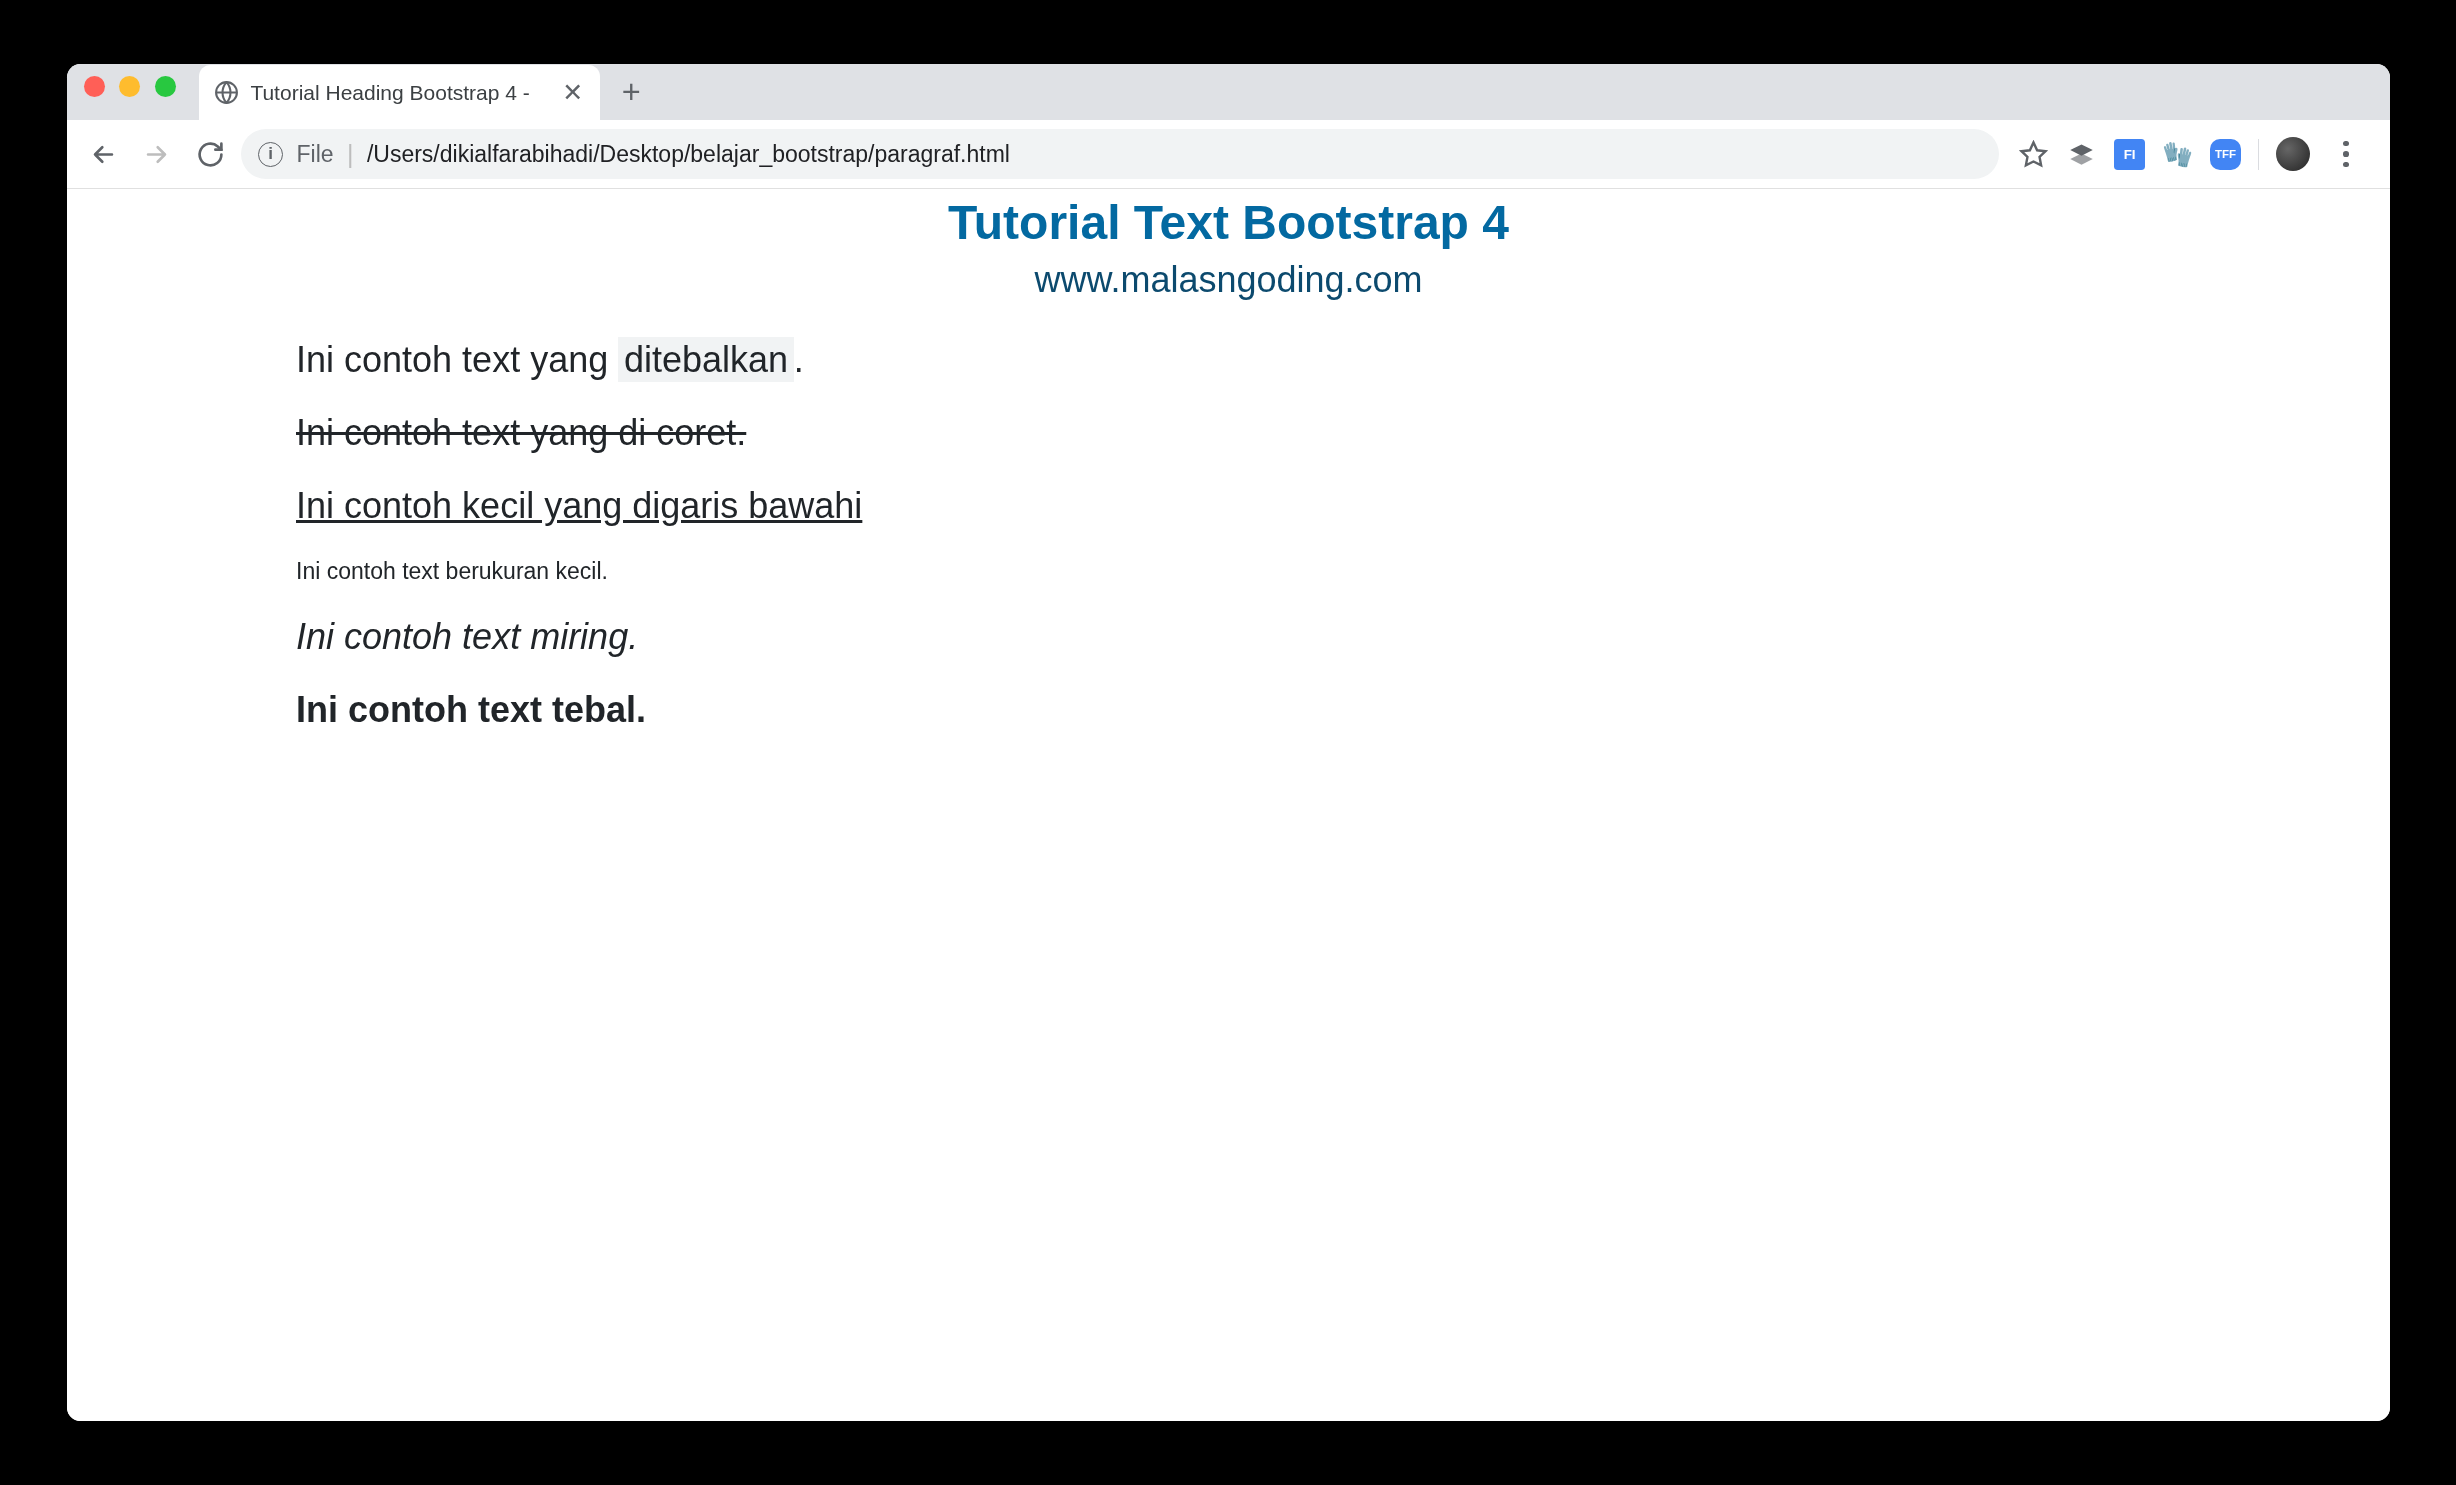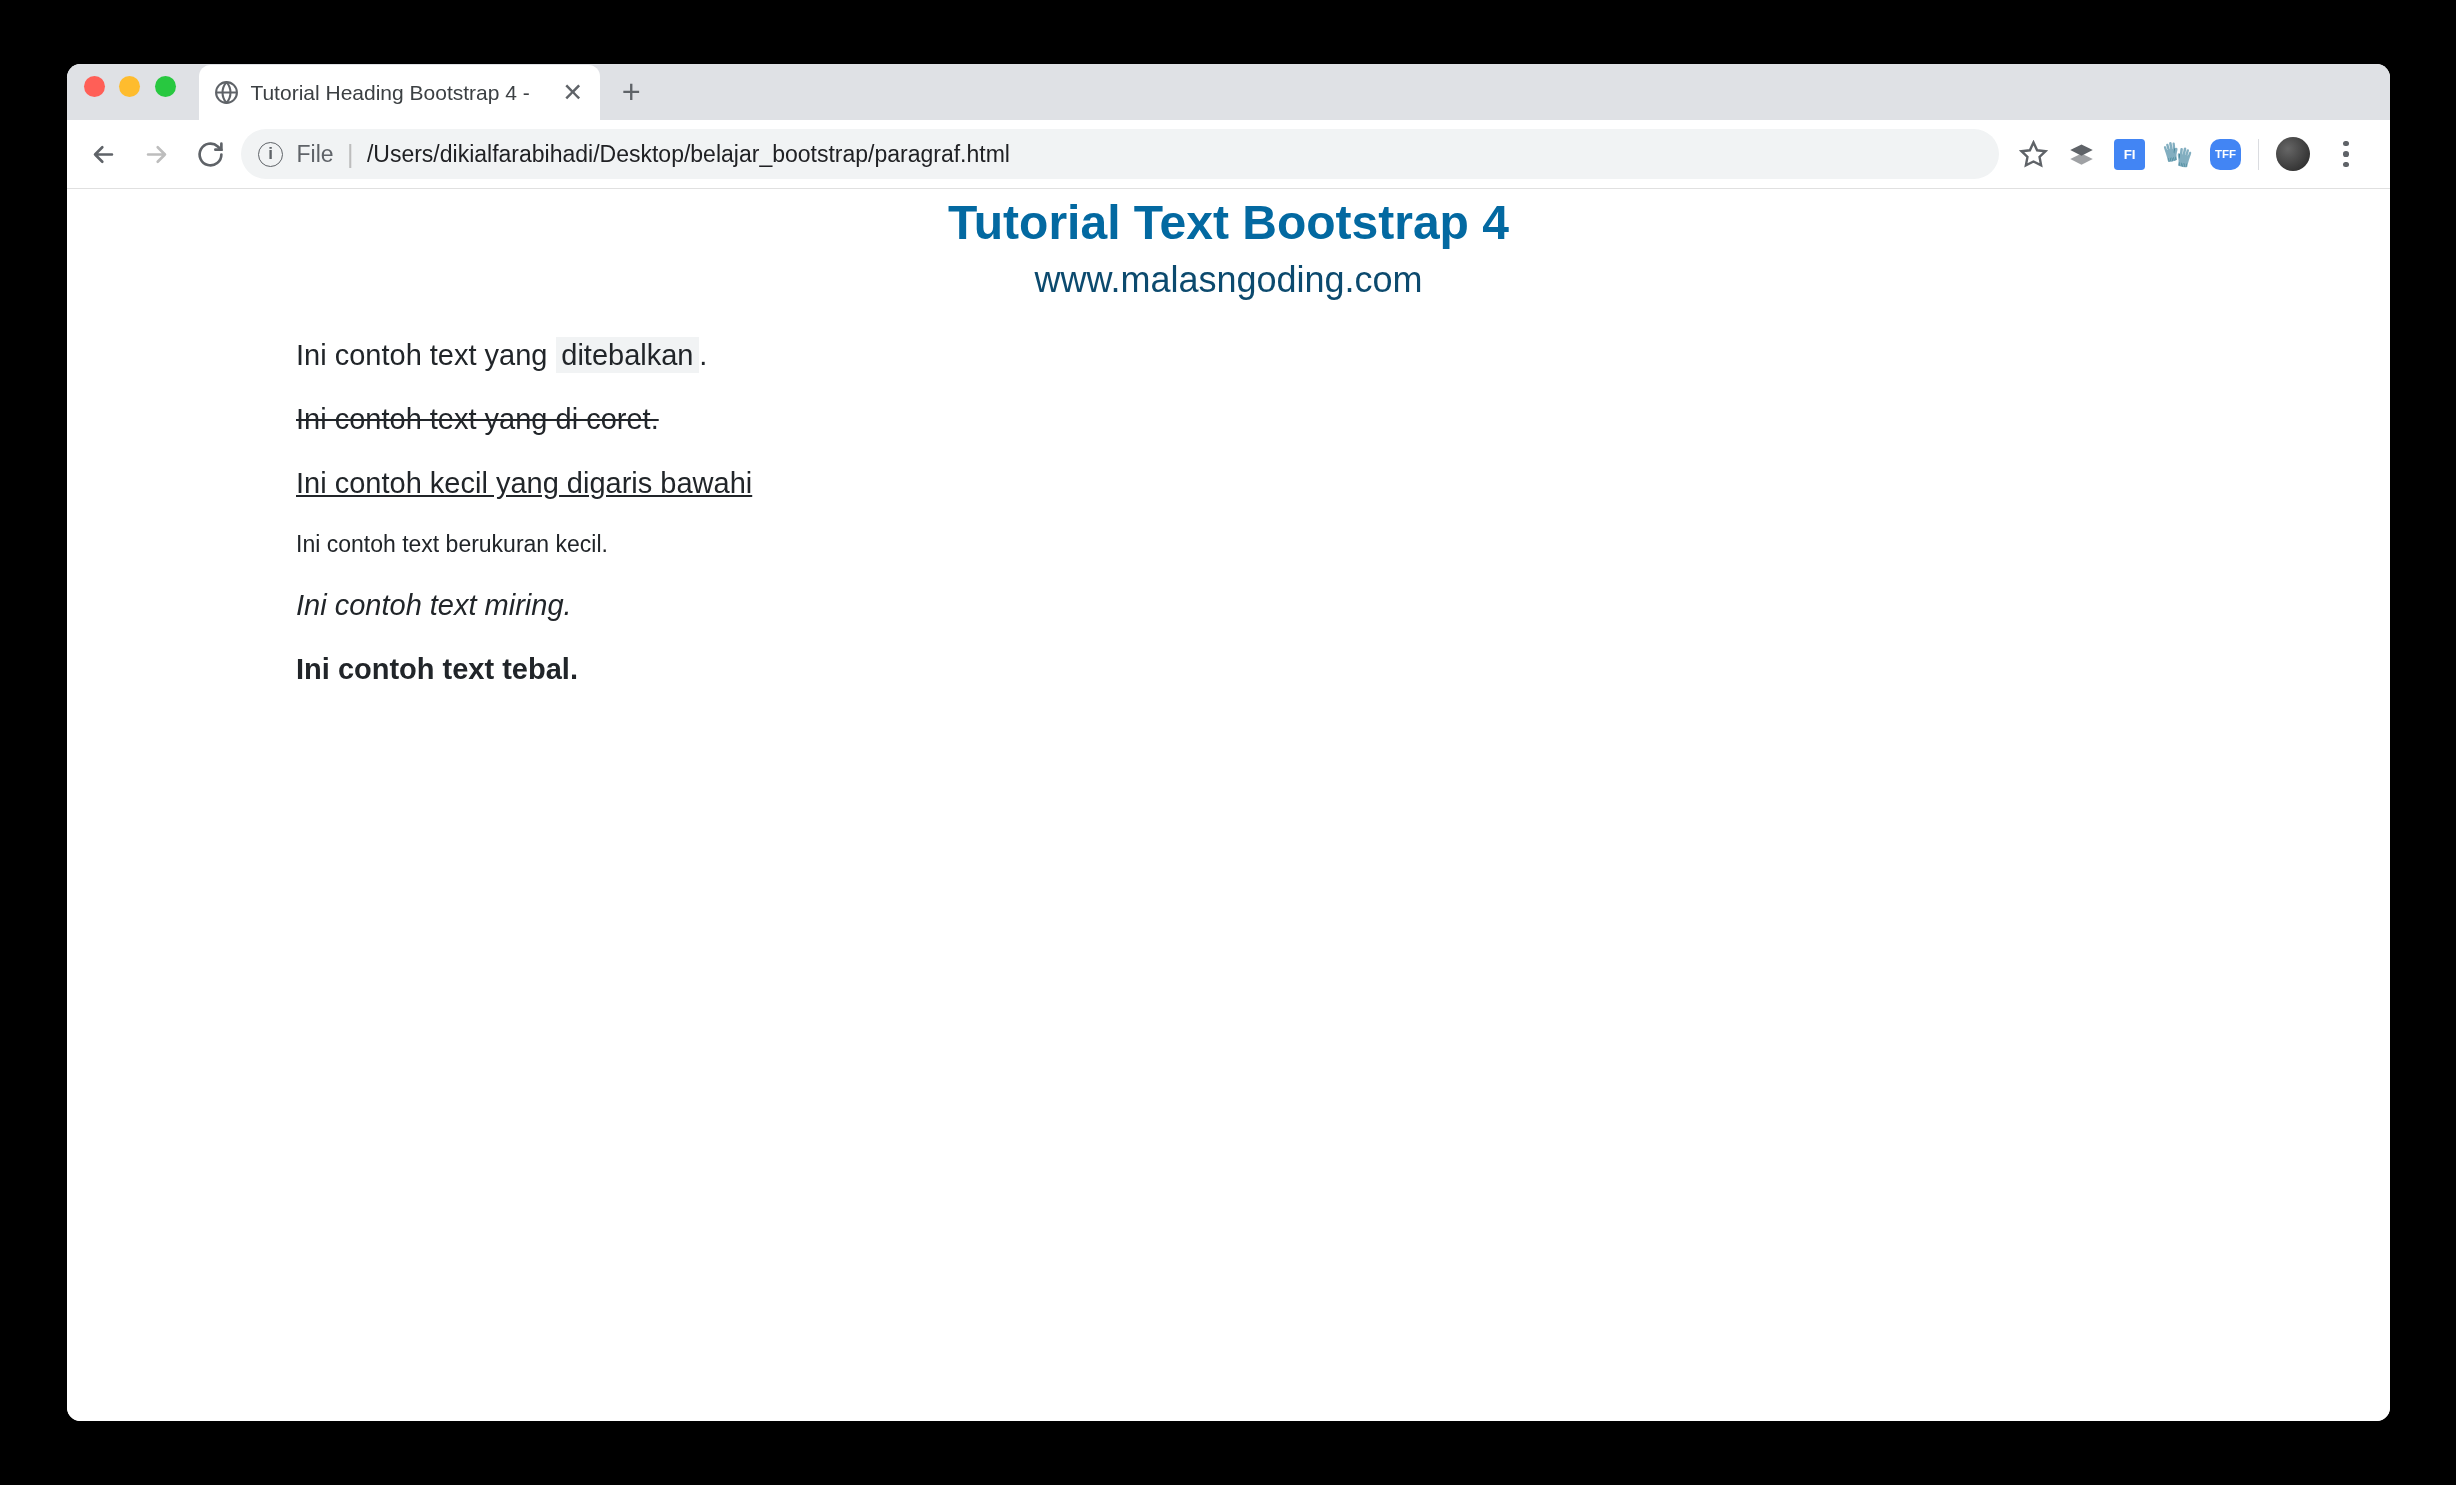--- a/index.html
+++ b/index.html
@@ -135,21 +135,21 @@
       text-align: center;
       font-size: 36px;
       color: #0c4a6e;
       margin-bottom: 38px;
     }
     .body-text {
       padding-left: 229px;
       padding-right: 229px;
     }
     .p {
-      font-size: 29px;
+      font-size: 36px;
       color: #212529;
       margin-bottom: 31px;
     }
     .mark {
       background: #f1f3f4;
       padding: 1.9px 5.7px;
     }
     .del { text-decoration: line-through; }
     .u { text-decoration: underline; }
     .small { font-size: 23px; }

